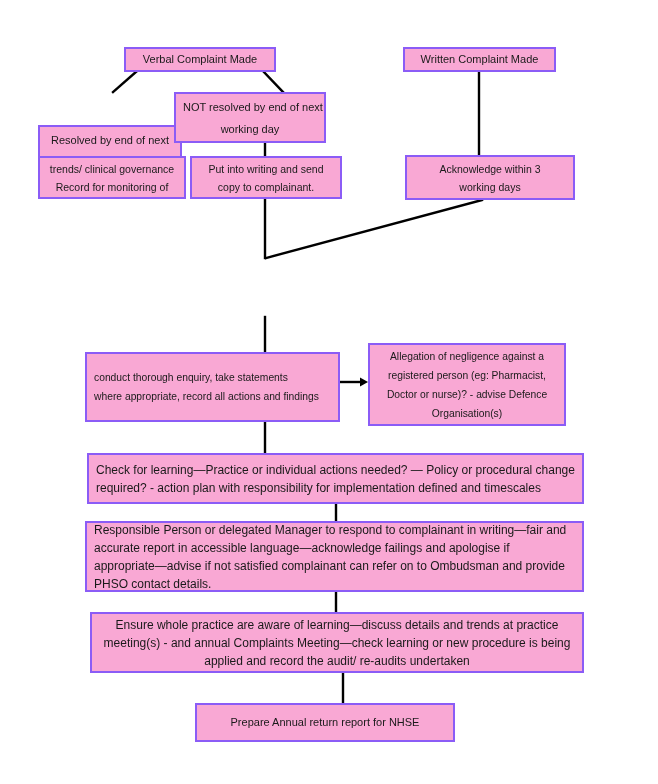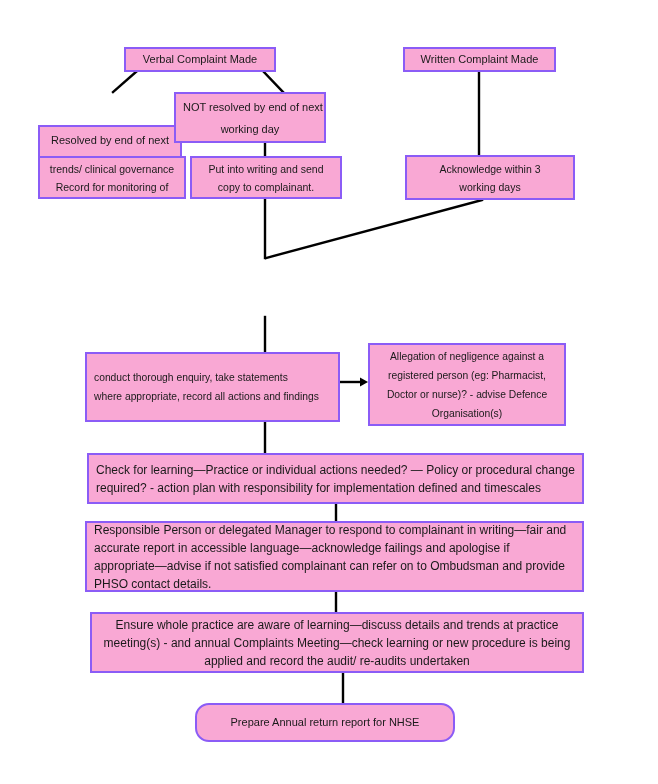--- a/index.html
+++ b/index.html
@@ -141,17 +141,17 @@
     <span class="line">appropriate—advise if not satisfied complainant can refer on to Ombudsman and provide</span>
     <span class="line">PHSO contact details.</span>
   </div>
 
   <div class="node center t96" style="left:90px; top:612px; width:494px; height:61px;">
     <span class="line">Ensure whole practice are aware of learning—discuss details and trends at  practice</span>
     <span class="line">meeting(s) -  and annual Complaints Meeting—check learning or new procedure is being</span>
     <span class="line">applied and record the audit/ re-audits undertaken</span>
   </div>
 
-  <div class="node center t11" style="left:195px; top:703px; width:260px; height:39px;border-radius:14px;">
+  <div class="node center t11" style="left:195px; top:703px; width:260px; height:39px;">
     <span class="line">Prepare Annual return report for NHSE</span>
   </div>
 
 </div>
 
 </body></html>

